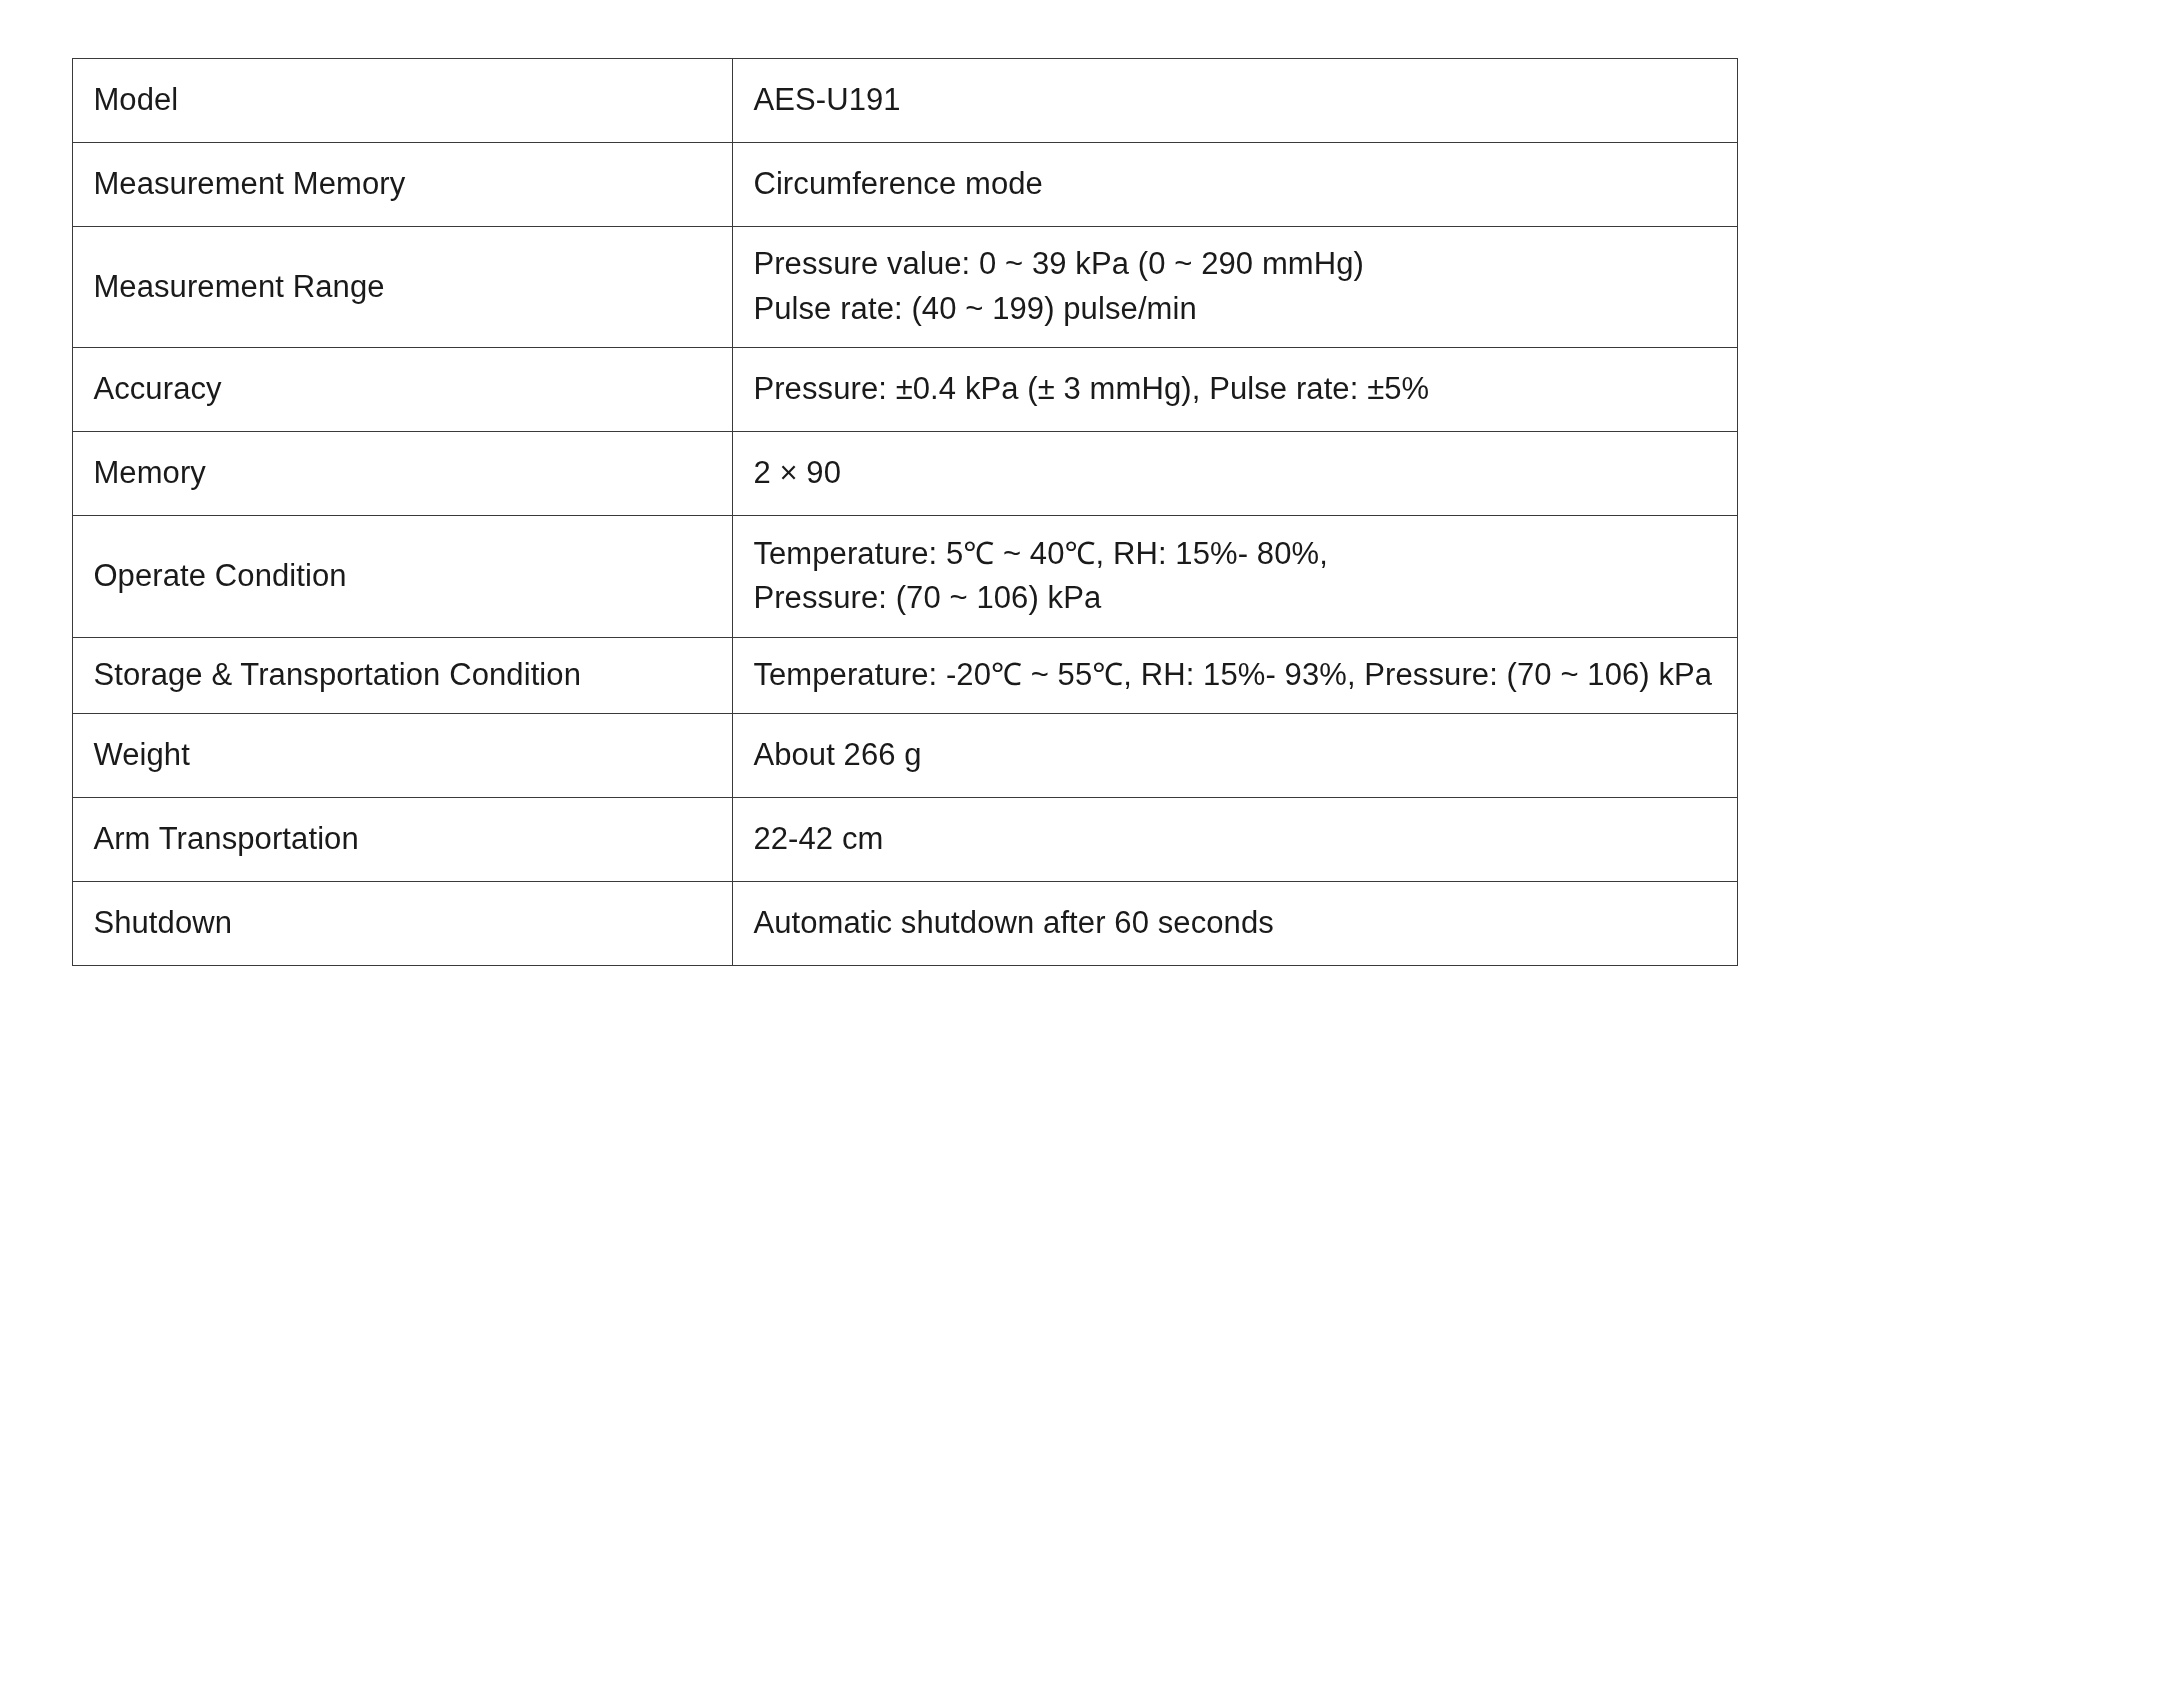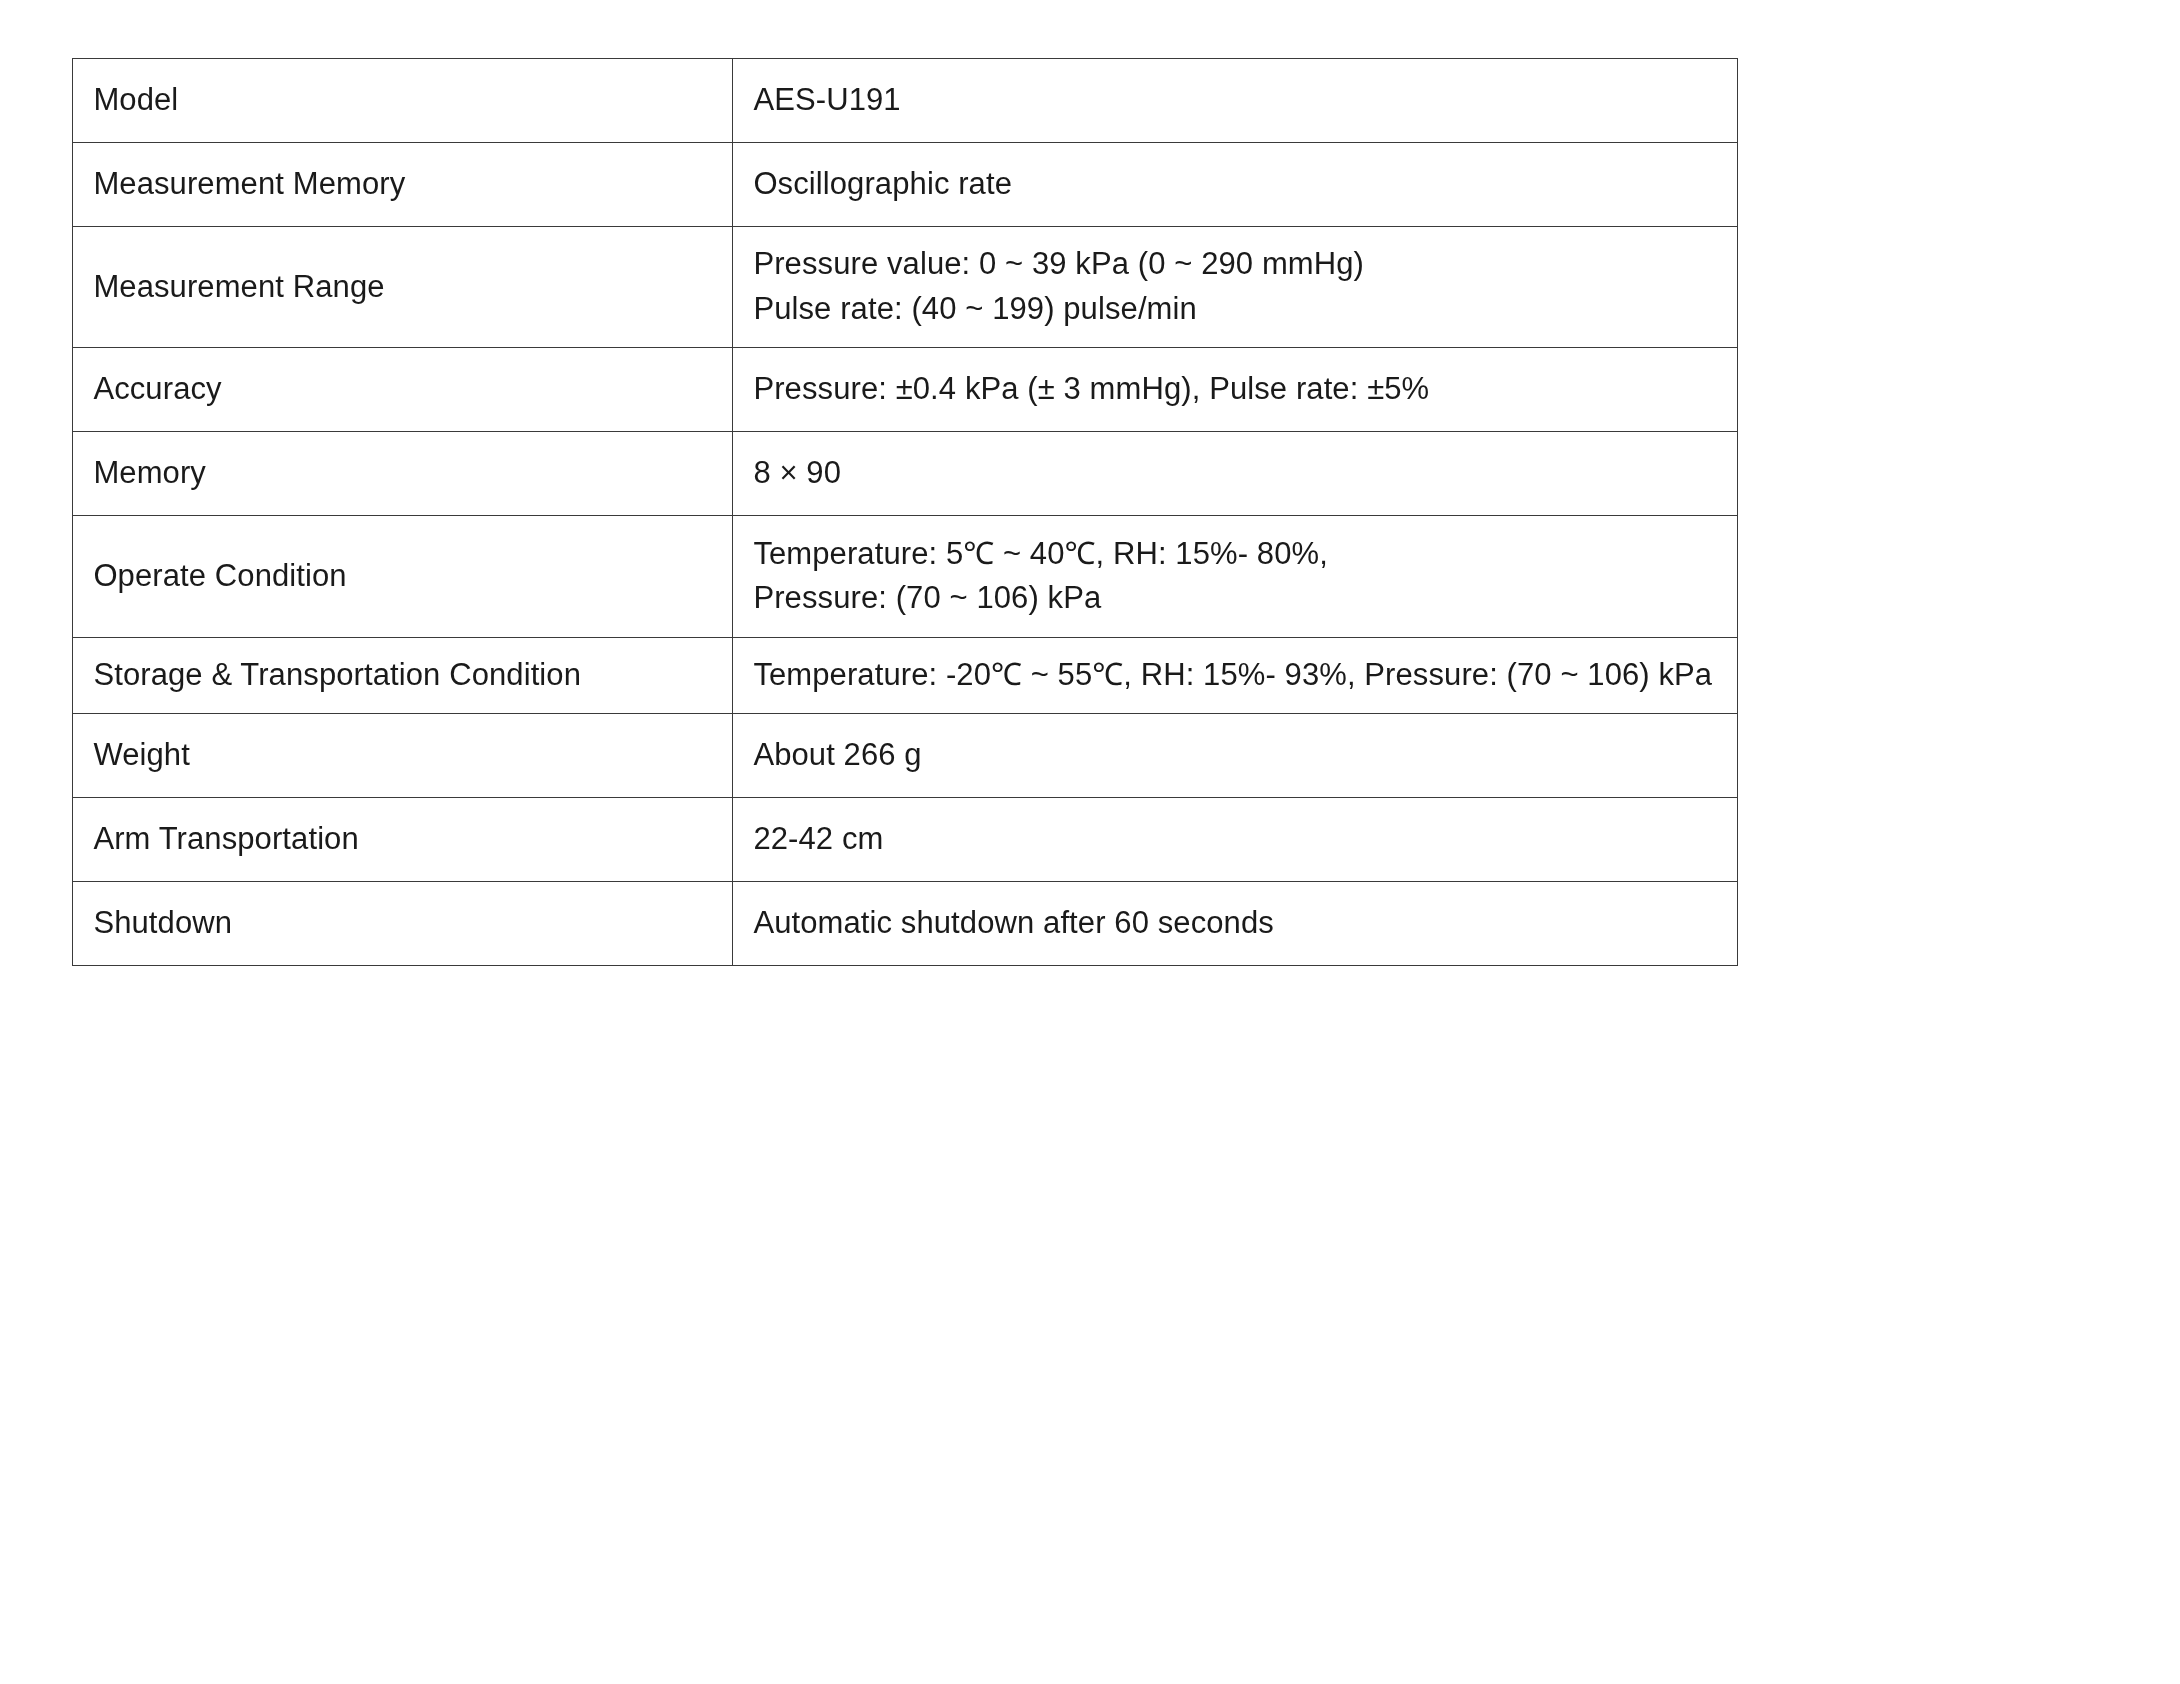--- a/index.html
+++ b/index.html
@@ -80,21 +80,21 @@
         <td class="value-cell">
           <div class="cell-inner">AES-U191</div>
         </td>
       </tr>
 
       <tr>
         <td class="label-cell">
           <div class="cell-inner">Measurement Memory</div>
         </td>
         <td class="value-cell">
-          <div class="cell-inner">Oscillographic rate</div>
+          <div class="cell-inner">Circumference mode</div>
         </td>
       </tr>
 
       <tr class="row-tall">
         <td class="label-cell">
           <div class="cell-inner">Measurement Range</div>
         </td>
         <td class="value-cell">
           <div class="cell-inner">Pressure value: 0 ~ 39 kPa (0 ~ 290 mmHg)
 Pulse rate: (40 ~ 199) pulse/min</div>
@@ -108,21 +108,21 @@
         <td class="value-cell">
           <div class="cell-inner">Pressure: ±0.4 kPa (± 3 mmHg), Pulse rate: ±5%</div>
         </td>
       </tr>
 
       <tr>
         <td class="label-cell">
           <div class="cell-inner">Memory</div>
         </td>
         <td class="value-cell">
-          <div class="cell-inner">8 × 90</div>
+          <div class="cell-inner">2 × 90</div>
         </td>
       </tr>
 
 
       <tr class="row-tall">
         <td class="label-cell">
           <div class="cell-inner">Operate Condition</div>
         </td>
         <td class="value-cell">
           <div class="cell-inner">Temperature: 5℃ ~ 40℃, RH: 15%- 80%,

